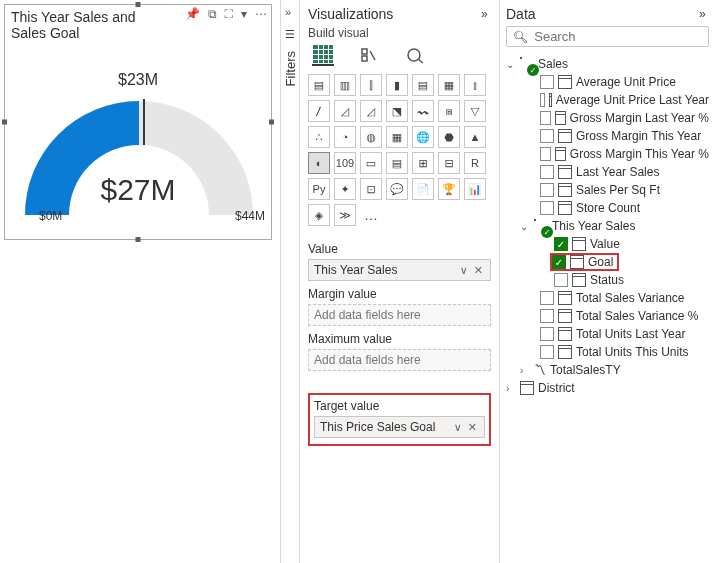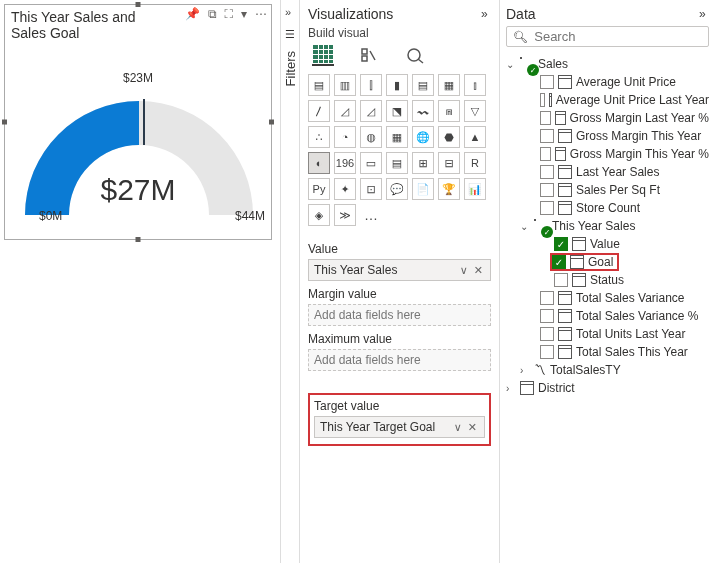--- a/index.html
+++ b/index.html
@@ -9,21 +9,21 @@
   .handle { position:absolute; width:5px; height:5px; background:#605e5c; }
   .handle.top { top:-3px; left:50%; transform:translateX(-50%);}
   .handle.bottom { bottom:-3px; left:50%; transform:translateX(-50%);}
   .handle.left { left:-3px; top:50%; transform:translateY(-50%);}
   .handle.right { right:-3px; top:50%; transform:translateY(-50%);}
   .vc-title { font-size: 14px; padding: 4px 6px 0 6px; line-height: 1.15;}
   .vc-toolbar { position:absolute; top:2px; right:2px; display:flex; gap:4px; background:#fff; }
   .vc-toolbar span { font-size:12px; color:#605e5c; padding:1px 2px; cursor:default; line-height:1;}
   .gauge-wrap { position:absolute; left:0; right:0; bottom:16px; height:160px; }
   .gauge-center { position:absolute; left:0; right:0; top: 110px; text-align:center; font-size:30px; font-weight:100; color:#333;}
-  .gauge-target { position:absolute; top:8px; left:50%; transform:translateX(-50%); font-size:12px;}
+  .gauge-target { position:absolute; top:8px; left:50%; transform:translateX(-50%); font-size:16px;}
   .gauge-min { position:absolute; bottom:0px; left:6px; font-size:12px;margin-left:28px;}
   .gauge-max { position:absolute; bottom:0px; right:6px; font-size:12px;}
   svg.gauge { position:absolute; left:0; top:22px; }
   .filters-col { width: 20px; border-left:1px solid #ddd; border-right:1px solid #ddd; display:flex; flex-direction:column; align-items:center; padding-top:6px; gap:10px;}
   .filters-col .chev { font-size:11px; color:#444; }
   .filters-col .filters-txt { writing-mode: vertical-rl; font-size:13px; color:#333;  transform: rotate(180deg);}
   .filters-col .filters-icon { font-size:11px;}
   .viz-panel { width: 200px; border-right:1px solid #ddd; padding: 6px 8px 0 8px; display:flex; flex-direction:column; overflow:hidden;}
   .panel-header { display:flex; justify-content:space-between; align-items:center; }
   .panel-header h3 { font-size:14px; font-weight:400;}
@@ -147,21 +147,21 @@
       <div class="vcell">⩎</div>
       <div class="vcell">▽</div>
       <div class="vcell">∴</div>
       <div class="vcell">◔</div>
       <div class="vcell">◍</div>
       <div class="vcell">▦</div>
       <div class="vcell">🌐</div>
       <div class="vcell">⬣</div>
       <div class="vcell">▲</div>
       <div class="vcell sel">◐</div>
-      <div class="vcell">196</div>
+      <div class="vcell">109</div>
       <div class="vcell">▭</div>
       <div class="vcell">▤</div>
       <div class="vcell">⊞</div>
       <div class="vcell">⊟</div>
       <div class="vcell">R</div>
       <div class="vcell">Py</div>
       <div class="vcell">✦</div>
       <div class="vcell">⊡</div>
       <div class="vcell">💬</div>
       <div class="vcell">📄</div>
@@ -189,21 +189,21 @@
   </div>
   <div class="field-section">
     <div class="field-label">Maximum value</div>
     <div class="field-well">
         <span style="color:#777;">Add data fields here</span>
       </div>
   </div>
   <div class="target-box">
     <div class="field-label">Target value</div>
     <div class="field-well filled">
-      <span>This Year Target Goal</span>
+      <span>This Price Sales Goal</span>
       <span class="fx">
           <span>∨</span>
           <span>✕</span>
         </span>
     </div>
   </div>
 </div>
 
 <div class="data-panel">
   <div class="panel-header">
@@ -293,21 +293,21 @@
         <span>Total Sales Variance %</span>
       </div>
       <div class="trow indent2">
         <span class="cb"></span> 
         <span class="tbl-icon"></span> 
         <span>Total Units Last Year</span>
       </div>
       <div class="trow indent2">
         <span class="cb"></span> 
         <span class="tbl-icon"></span> 
-        <span>Total Sales This Year</span>
+        <span>Total Units This Units</span>
       </div>
       <div class="trow indent1">
         <span class="chev">›</span>
         <span class="sparkline-icon">〽</span> 
         <span>TotalSalesTY</span>
       </div>
       <div class="trow ">
         <span class="chev">›</span>
         <span class="tbl-icon"></span>
         <span>District</span>

